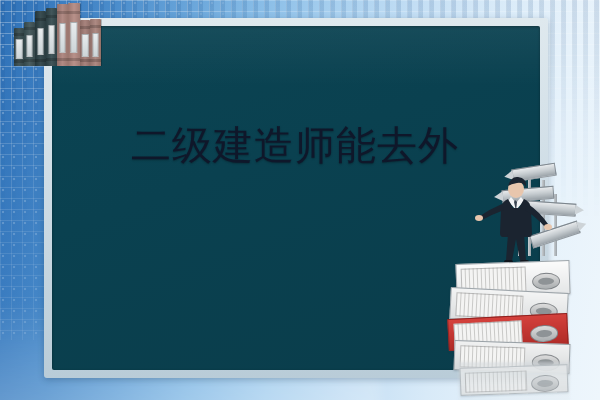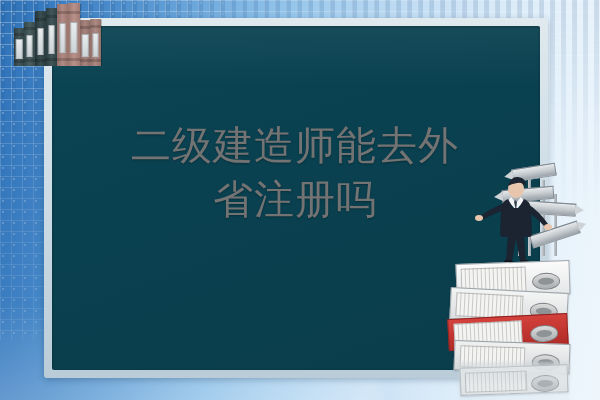--- a/index.html
+++ b/index.html
@@ -104,21 +104,21 @@
     background: linear-gradient(to bottom, rgba(255,255,255,0.05), rgba(255,255,255,0));
     pointer-events: none;
   }
 
   
   .title-wrap {
     position: absolute;
     left: 60px; top: 118px;
     width: 470px;
     text-align: center;
-    color: #737373;
+    color: #0f172a;
     font-size: 40px;
     line-height: 54px;
     font-weight: 400;
     letter-spacing: 1px;
     text-shadow: 0 1px 2px rgba(0,0,0,0.28);
     font-family: "DejaVu Sans", "Liberation Sans", sans-serif;
   }
   .title-line { display: block; white-space: nowrap; }
 
   
@@ -223,21 +223,20 @@
   <div class="bg-grid2"></div>
   <div class="bg-dots"></div>
   <div class="bg-sheen"></div>
 
   <div class="board-frame"></div>
   <div class="board-inner"></div>
   <div class="board-highlight"></div>
 
   <div class="title-wrap">
     <span class="title-line">二级建造师能去外</span>
-    <span class="title-line">省注册吗</span>
   </div>
 
   <div class="binders">
     <div class="binder" style="left:14px; width:10px; height:38px; background:linear-gradient(to right,#2e3e41,#44575a,#334548);">
       <div class="band-top"></div>
       <div class="spine-label"></div>
       <div class="band-bot"></div>
     </div>
     <div class="binder" style="left:24px; width:11px; height:44px; background:linear-gradient(to right,#33474a,#4a5d60,#38494c);">
       <div class="band-top"></div>

